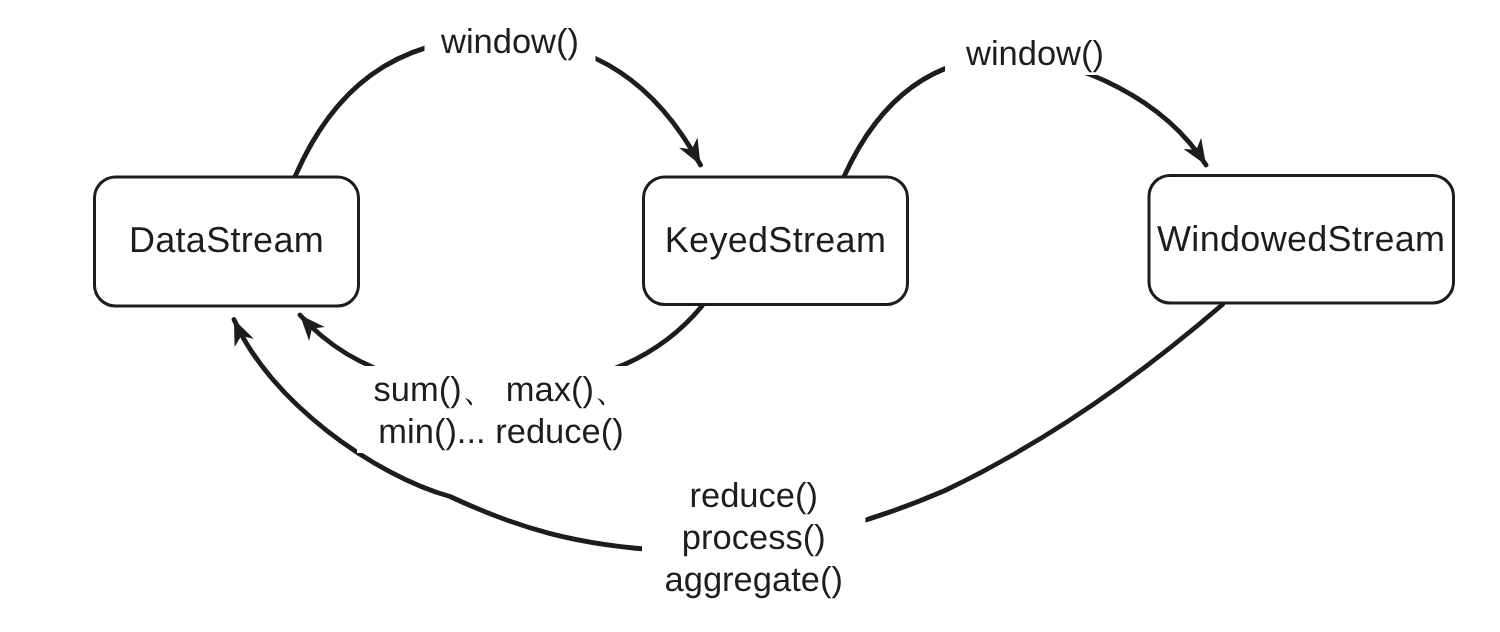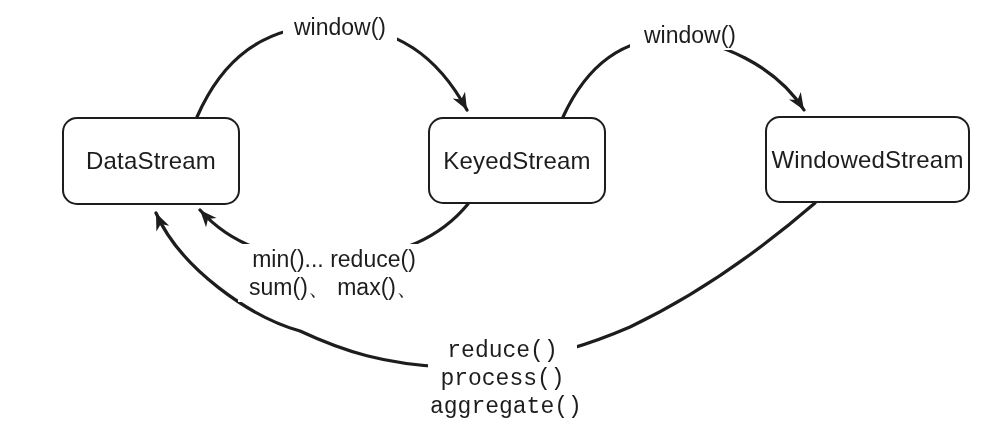--- a/index.html
+++ b/index.html
@@ -44,21 +44,21 @@
     background: #ffffff;
     text-align: center;
     font-size: 23px;
     line-height: 27px;
     white-space: nowrap;
     padding: 1px 2px;
   }
   .edge-label-keyby   { left: 283px; top: 13px;  width: 110px; }
   .edge-label-window  { left: 630px; top: 21px;  width: 116px; }
   .edge-label-summax  { left: 238px; top: 244px; width: 188px; line-height: 28px; }
-  .edge-label-reduceagg { left: 428px; top: 336px; width: 145px; line-height: 28px; font-family: Liberation Mono, monospace; }
+  .edge-label-reduceagg { left: 428px; top: 315px; width: 145px; line-height: 28px; }
 </style>
 </head>
 <body>
 
 <div class="canvas">
 
   <svg class="edges-svg" viewBox="0 0 1000 421" xmlns="http://www.w3.org/2000/svg">
     <defs>
       <marker id="arrowhead" viewBox="0 0 20 16" refX="18.5" refY="8" markerWidth="20" markerHeight="16" markerUnits="userSpaceOnUse" orient="auto">
         <path d="M1.5,1 L18.5,8 L1.5,15 L6.5,8 Z" fill="#1e1c1d"></path>
@@ -82,22 +82,22 @@
   </div>
   <div class="node node-windowedstream">
     <span>WindowedStream</span>
   </div>
 
   <div class="edge-label edge-label-keyby">window()</div>
 
   <div class="edge-label edge-label-window">window()</div>
 
   <div class="edge-label edge-label-summax">
+    <div>sum()、 max()、</div>
     <div>min()... reduce()</div>
-    <div>sum()、 max()、</div>
   </div>
 
   <div class="edge-label edge-label-reduceagg">
     <div>reduce()</div>
     <div>process()</div>
     <div>aggregate()</div>
   </div>
 
 </div>
 

